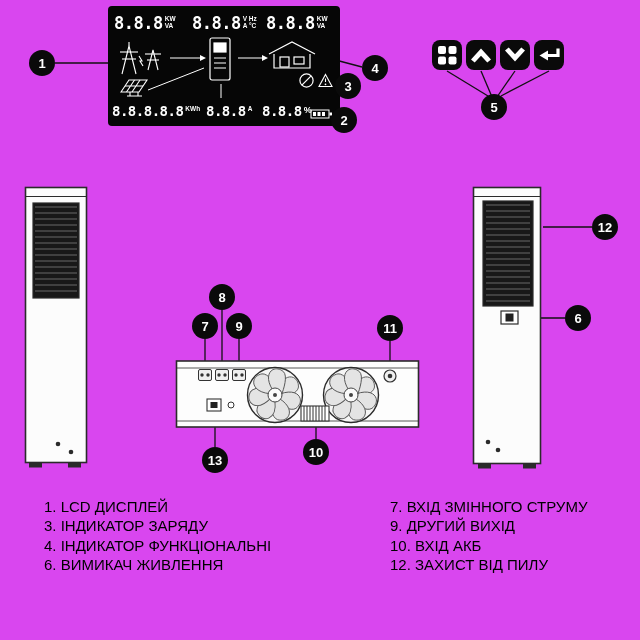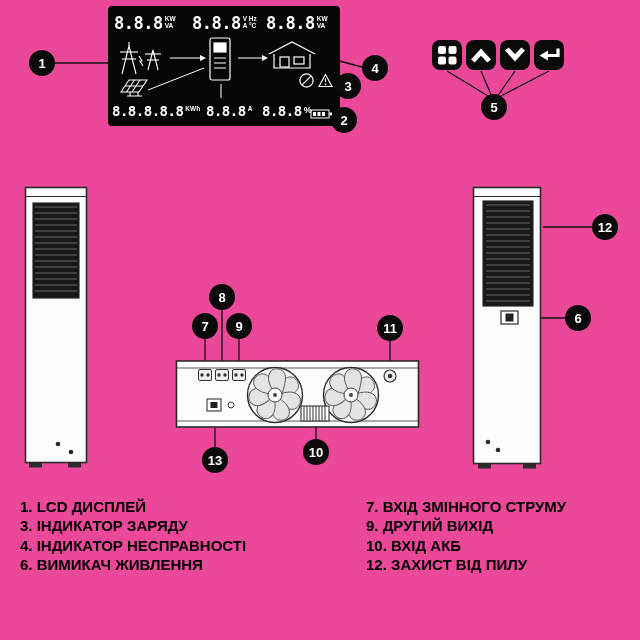--- a/index.html
+++ b/index.html
@@ -1,18 +1,18 @@
 <!DOCTYPE html>
 <html><head>
 <meta charset="utf-8">
 <style>
   * { margin:0; padding:0; box-sizing:border-box; }
   html,body { width:640px; height:640px; }
   body { background:#ffffff; font-family:"Liberation Sans","DejaVu Sans",sans-serif; }
-  .canvas { position:relative; width:640px; height:640px; background:#ec4899; overflow:hidden; }
+  .canvas { position:relative; width:640px; height:640px; background:#d946ef; overflow:hidden; }
   .art { position:absolute; left:0; top:0; }
 
   
   .co { position:absolute; width:26px; height:26px; border-radius:50%; background:#0a0a0a;
         color:#fff; display:flex; align-items:center; justify-content:center;
         font-weight:bold; font-size:13px; line-height:1; }
 
   
   .lcd { position:absolute; left:108px; top:6px; width:232px; height:120px;
          background:#060606; border-radius:4px; color:#fff; }
@@ -23,21 +23,21 @@
   .dg.small .digits { font-size:14px; }
   .dg .units { display:flex; flex-direction:column; font-size:6.5px; line-height:7px;
                font-weight:bold; padding-top:2px; color:#fff; white-space:nowrap; }
   .dg .units.pct { font-size:9px; line-height:10px; }
 
   
   .btn { position:absolute; width:30px; height:30px; background:#0a0a0a; border-radius:8px;
          display:flex; align-items:center; justify-content:center; }
 
   
-  .legend { position:absolute; font-size:15px; font-weight:bold; color:#000; }
+  .legend { position:absolute; font-size:15px; font-weight:normal; color:#000;margin-left:24px; }
   .legend .row { line-height:19.4px; white-space:nowrap; }
 </style>
 </head>
 <body>
 
 <div class="canvas">
 
   <svg class="art" width="640" height="640" viewBox="0 0 640 640">
     <defs>
       <g id="fanblades" fill="#e4e4e4" stroke="#555" stroke-width="0.9">
@@ -306,21 +306,21 @@
   <div class="co" style="left:209px;top:284px">8</div>
   <div class="co" style="left:226px;top:313px">9</div>
   <div class="co" style="left:303px;top:439px">10</div>
   <div class="co" style="left:377px;top:315px">11</div>
   <div class="co" style="left:592px;top:214px">12</div>
   <div class="co" style="left:202px;top:447px">13</div>
 
   <div class="legend" style="left:20px;top:497px">
     <div class="row"><span>1.</span> <span>LCD ДИСПЛЕЙ</span></div>
     <div class="row"><span>3.</span> <span>ІНДИКАТОР ЗАРЯДУ</span></div>
-    <div class="row"><span>4.</span> <span>ІНДИКАТОР НЕСПРАВНОСТІ</span></div>
+    <div class="row"><span>4.</span> <span>ІНДИКАТОР ФУНКЦІОНАЛЬНІ</span></div>
     <div class="row"><span>6.</span> <span>ВИМИКАЧ ЖИВЛЕННЯ</span></div>
   </div>
 
   <div class="legend" style="left:366px;top:497px">
     <div class="row"><span>7.</span> <span>ВХІД ЗМІННОГО СТРУМУ</span></div>
     <div class="row"><span>9.</span> <span>ДРУГИЙ ВИХІД</span></div>
     <div class="row"><span>10.</span> <span>ВХІД АКБ</span></div>
     <div class="row"><span>12.</span> <span>ЗАХИСТ ВІД ПИЛУ</span></div>
   </div>
 

